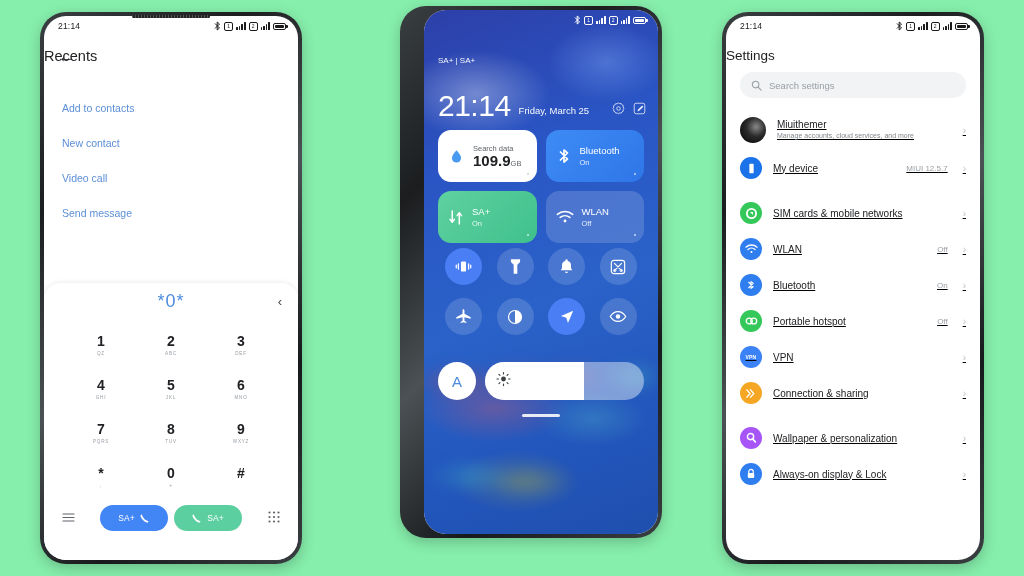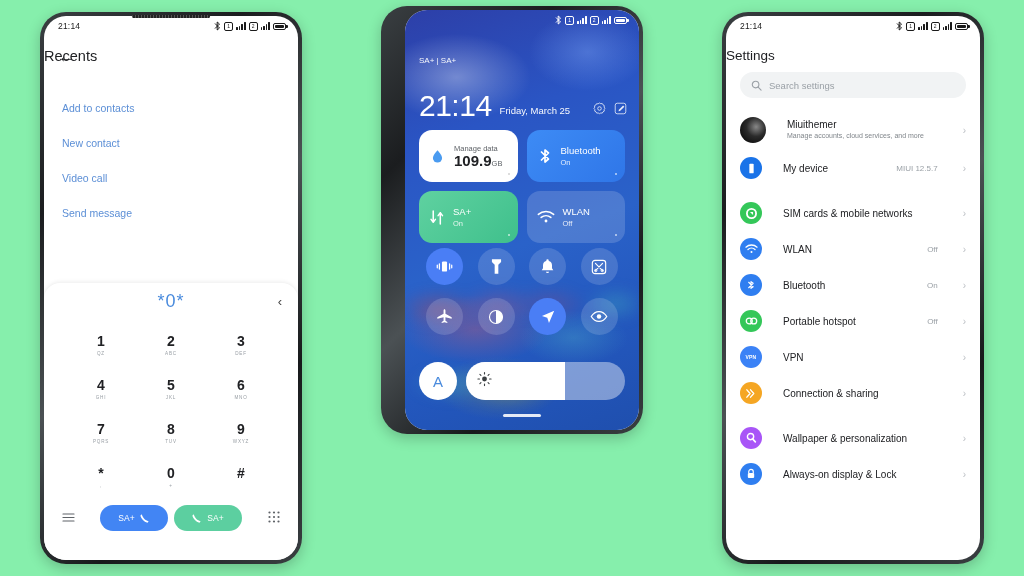--- a/index.html
+++ b/index.html
@@ -24,21 +24,21 @@
     box-shadow: 0 4px 14px rgba(0,0,0,.22);
   }
   .phone .inner {
     position: relative;
     width: 100%; height: 100%;
     border-radius: 22px;
     overflow: hidden;
     background: #fff;
   }
   #phone-left  { left: 40px;  top: 12px; width: 262px; height: 552px; }
-  #phone-mid   { left: 381px; top: 6px;  width: 262px; height: 428px; padding-left: 24px; }
+  #phone-mid   { left: 400px; top: 6px;  width: 262px; height: 532px; padding-left: 24px; }
   #phone-right { left: 722px; top: 12px; width: 262px; height: 552px; }
 
   
   .speaker {
     position: absolute; top: 3px; left: 50%; transform: translateX(-50%);
     width: 78px; height: 3px; border-radius: 2px;
     background: repeating-linear-gradient(90deg,#555 0 1.5px,#222 1.5px 3px);
     z-index: 30;
   }
 
@@ -172,21 +172,21 @@
     width:38px; height:3px; border-radius:2px; background:rgba(255,255,255,.88); }
 
   
   .set-title { font-size:13.5px; color:#202124; padding:12px 0 9px; }
   .search {
     margin: 0 14px; height: 26px; border-radius:13px; background:#f1f3f4;
     display:flex; align-items:center; gap:7px; padding:0 11px;
     font-size:9.5px; color:#9aa0a6;
   }
   .set-list { margin-top: 12px; }
-  .srow { display:flex; align-items:center; padding: 7px 14px; gap:21px; min-height:34px; }
+  .srow { display:flex; align-items:center; padding: 7px 14px; gap:11px; min-height:34px;text-decoration:underline; }
   .sicon { width:22px; height:22px; border-radius:50%; flex:0 0 22px;
     display:flex; align-items:center; justify-content:center; color:#fff; }
   .stext { flex:1; min-width:0; }
   .stitle { font-size:10px; color:#202124; }
   .ssub { font-size:7px; color:#80868b; line-height:1.35; margin-top:1px; }
   .sval { font-size:8px; color:#9aa0a6; margin-right:4px; }
   .schev { font-size:10px; color:#bdc1c6; }
   .sdiv { height:9px; }
   .avatar { width:26px; height:26px; border-radius:50%; flex:0 0 26px;
     background: radial-gradient(circle at 62% 38%, #888 0%, #2b2b2b 42%, #000 100%); }
@@ -396,21 +396,21 @@
               </svg>
           </div>
         </div>
 
         <div class="cc-tiles">
           <div class="tile white">
             <svg width="17" height="17" viewBox="0 0 20 20">
                 <path d="M10 2.5C10 2.5 4.6 8 4.6 11.8A5.4 5.4 0 0 0 15.4 11.8C15.4 8 10 2.5 10 2.5z" fill="#4a9bf0"></path>
               </svg>
             <div>
-              <div class="datalbl">Manage data</div>
+              <div class="datalbl">Search data</div>
               <div class="dataval">
                 <span>109.9</span><span class="dataunit">GB</span>
               </div>
             </div>
             <span class="dot"></span>
           </div>
 
           <div class="tile blue">
             <svg width="16" height="18" viewBox="0 0 12 18">
                 <path d="M2 4.5 L9.5 12 L6 15 V3 L9.5 6 L2 13.5" fill="none" stroke="#fff" stroke-width="1.7" stroke-linejoin="round"></path>

